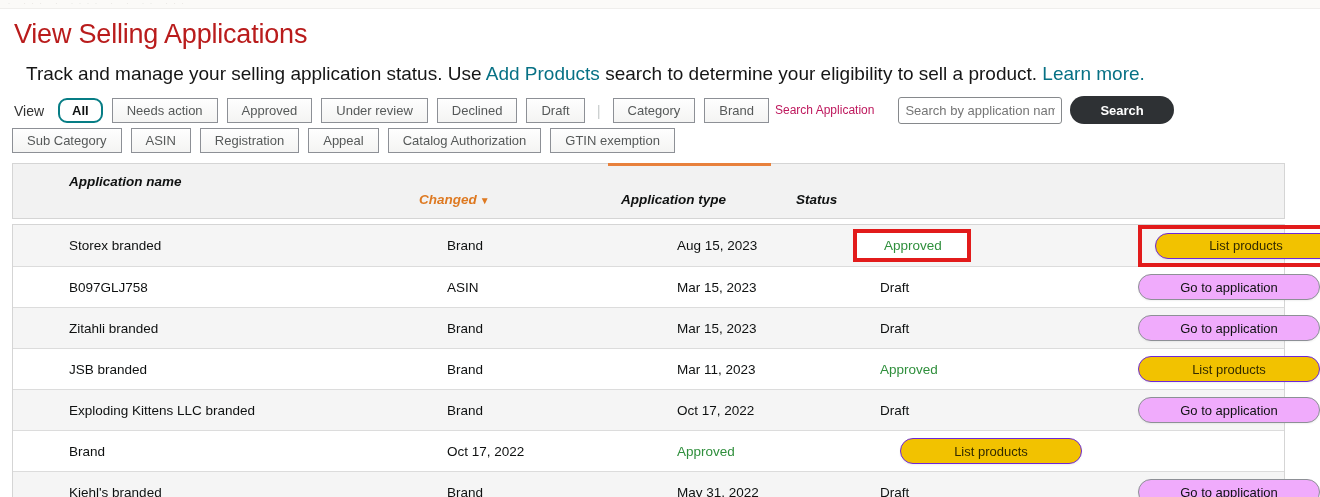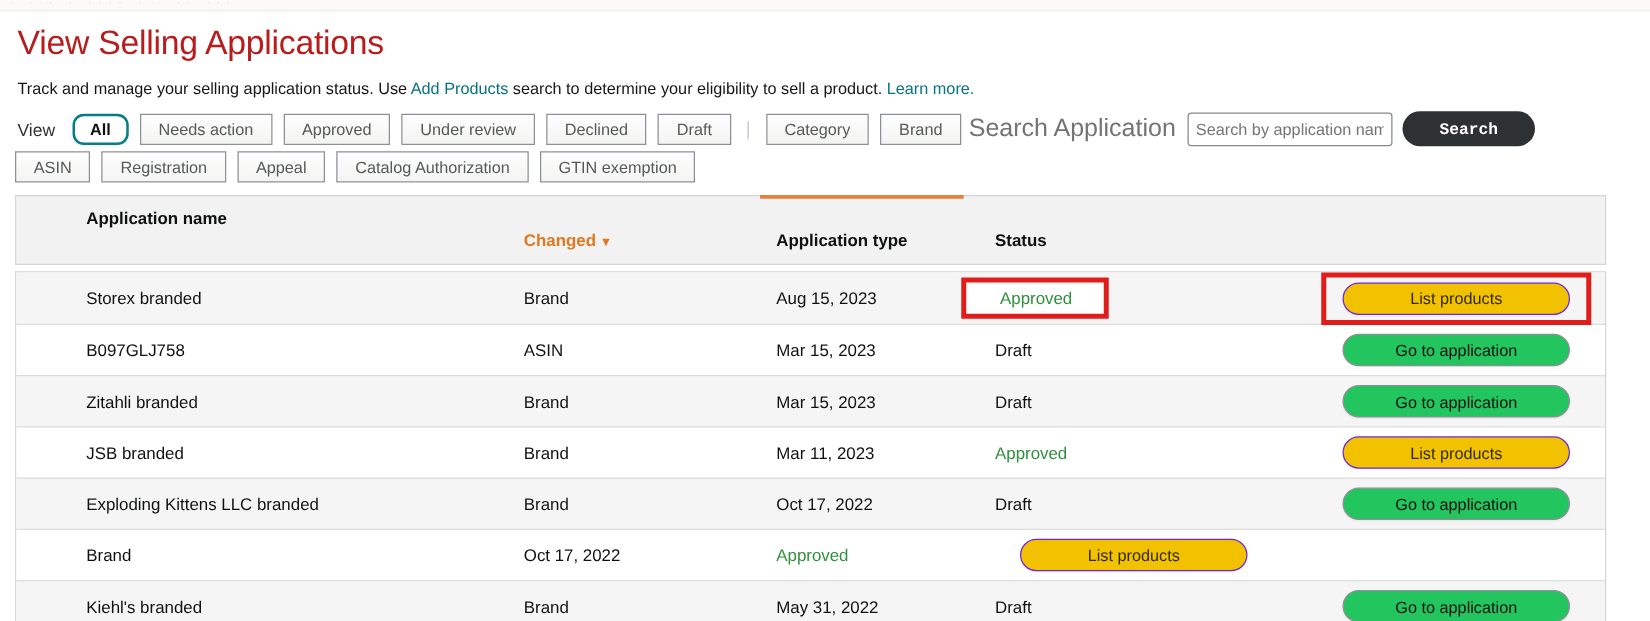--- a/index.html
+++ b/index.html
@@ -6,88 +6,88 @@
   body{
     width:1320px;height:497px;overflow:hidden;background:#fff;
     font-family:"Liberation Sans","DejaVu Sans",sans-serif;color:#0f1111;
     position:relative;
   }
   
   .top-sliver{height:8px;border-bottom:1px solid #efeeec;background:#fbfaf8;position:relative;}
   .top-sliver .remnant{position:absolute;left:8px;top:0;font-size:6px;color:#c9c7c0;letter-spacing:6px;white-space:nowrap;overflow:hidden;width:320px;}
   .page{padding-left:14px;}
   h1.page-title{font-size:27px;font-weight:400;color:#b91c1c;margin:10px 0 0;letter-spacing:-0.2px;}
-  .subtitle{margin:13px 0 0;font-size:13px;color:#161616;}
+  .subtitle{margin:13px 12px 0;font-size:19px;color:#161616;}
   .tlink{color:#077185;text-decoration:none;cursor:pointer;}
   
   .filters{position:relative;margin-top:12px;width:1296px;}
   .filter-row{display:flex;align-items:center;gap:9px;height:27px;}
   .filter-row.row2{margin-top:3px;margin-left:-2px;}
   .view-label{font-size:14px;color:#333;margin-right:5px;}
   .chip{
     display:inline-flex;align-items:center;justify-content:center;
     height:25px;padding:0 14px;border:1px solid #8d9096;border-radius:0;
     background:linear-gradient(#fefefe,#f4f4f3);color:#565959;font-size:13px;
     cursor:pointer;white-space:nowrap;box-sizing:border-box;
   }
   .chip.selected{
     border:2px solid #077d85;color:#0f1111;font-weight:bold;background:#fff;
     padding:0 12px;border-radius:9px;
   }
   .divider{color:#c9cdcd;font-size:15px;margin:0 3px;}
   
   .search-group{position:absolute;left:761px;top:-1px;display:flex;align-items:center;}
-  .search-label{font-size:20px;color:#737373;margin-right:9px;white-space:nowrap;}
+  .search-label{font-size:12px;color:#be185d;margin-right:24px;white-space:nowrap;}
   .search-input{
     width:150px;height:25px;border:1px solid #86898c;border-radius:3px;
     font-size:13px;padding:0 6px;color:#333;outline:none;font-family:inherit;
   }
   .search-input::placeholder{color:#757575;}
   .search-btn{
     margin-left:8px;height:28px;padding:0 30px;border:none;border-radius:14px;
     background:#2e3134;color:#fff;font-size:13px;font-weight:bold;cursor:pointer;
-    font-family:Liberation Mono, monospace;
+    font-family:Liberation Sans, sans-serif;
   }
   
   .table{margin:9px 0 0 -2px;width:1273px;position:relative;font-size:13.5px;}
   .thead{
     position:relative;background:#f2f2f2;border:1px solid #d5d5d5;height:56px;
     box-sizing:border-box;
   }
   .sort-indicator{position:absolute;left:595px;top:-1px;width:163px;height:3px;background:#e8813c;}
   .grid{
     display:grid;grid-template-columns:350px 202px 175px 230px 1fr;
     padding-left:56px;align-items:center;box-sizing:border-box;
   }
-  .thead .grid{height:100%;align-items:end;padding-bottom:11px;}
+  .thead .grid{height:100%;align-items:end;padding-bottom:11px;font-style:italic;}
   .hcol1{align-self:stretch;display:flex;flex-direction:column;justify-content:space-between;padding:10px 0 0;}
   .h-line1{font-weight:bold;color:#0f1111;}
   .h-line2{color:#6b7073;}
   .hcell{font-weight:bold;color:#0f1111;}
   .hcell.changed{color:#de7921;cursor:pointer;}
   .caret{font-size:10px;color:#de7921;margin-left:3px;}
   .tbody{margin-top:5px;border:1px solid #d5d5d5;background:#fff;}
-  .trow{height:41px;box-sizing:border-box;}
+  .trow{height:41px;box-sizing:border-box;gap:28px;}
   .trow + .trow{border-top:1px solid #dcdcdc;}
   .trow:nth-child(odd){background:#f5f5f5;}
   .cell{color:#0f1111;}
   .status{display:inline-block;color:#0f1111;}
   .status.approved{color:#2f8f3c;}
   .status.annotated{
     background:#fff;border:4px solid #e21b1b;
     padding:5px 25px 5px 27px;margin:-9px 0 -9px -27px;
   }
   .cell.action{display:flex;justify-content:flex-end;padding-right:28px;}
   .action-wrap{display:inline-block;}
   .action-wrap.annotated-box{
     border:4px solid #e21b1b;padding:4px 13px;margin:-8px -17px -8px 0;
   }
   .action-btn{
     width:182px;height:26px;border-radius:13px;border:1px solid #8d9096;
-    background:#22c55e;color:#0f1111;font-size:13px;cursor:pointer;font-family:inherit;
+    background:#f0abfc;color:#0f1111;font-size:13px;cursor:pointer;font-family:inherit;
     box-shadow:0 1px 2px rgba(0,0,0,0.06);display:block;
   }
   .action-btn.primary{background:#f2c200;border:1px solid #6d28d9;color:#332b00;}
 </style>
 </head>
 <body>
 
 <div class="top-sliver">
     <span class="remnant">· ··· · ···· · · ·· ···</span>
   </div>
@@ -105,20 +105,21 @@
       <button class="chip">Needs action</button>
       <button class="chip">Approved</button>
       <button class="chip">Under review</button>
       <button class="chip">Declined</button>
       <button class="chip">Draft</button>
       <span class="divider">|</span>
       <button class="chip">Category</button>
       <button class="chip">Brand</button>
     </div>
     <div class="filter-row row2">
+      <button class="chip">Sub Category</button>
       <button class="chip">ASIN</button>
       <button class="chip">Registration</button>
       <button class="chip">Appeal</button>
       <button class="chip">Catalog Authorization</button>
       <button class="chip">GTIN exemption</button>
     </div>
     <div class="search-group">
       <span class="search-label">Search Application</span>
       <input class="search-input" type="text" placeholder="Search by application name" style="">
       <button class="search-btn">Search</button>

